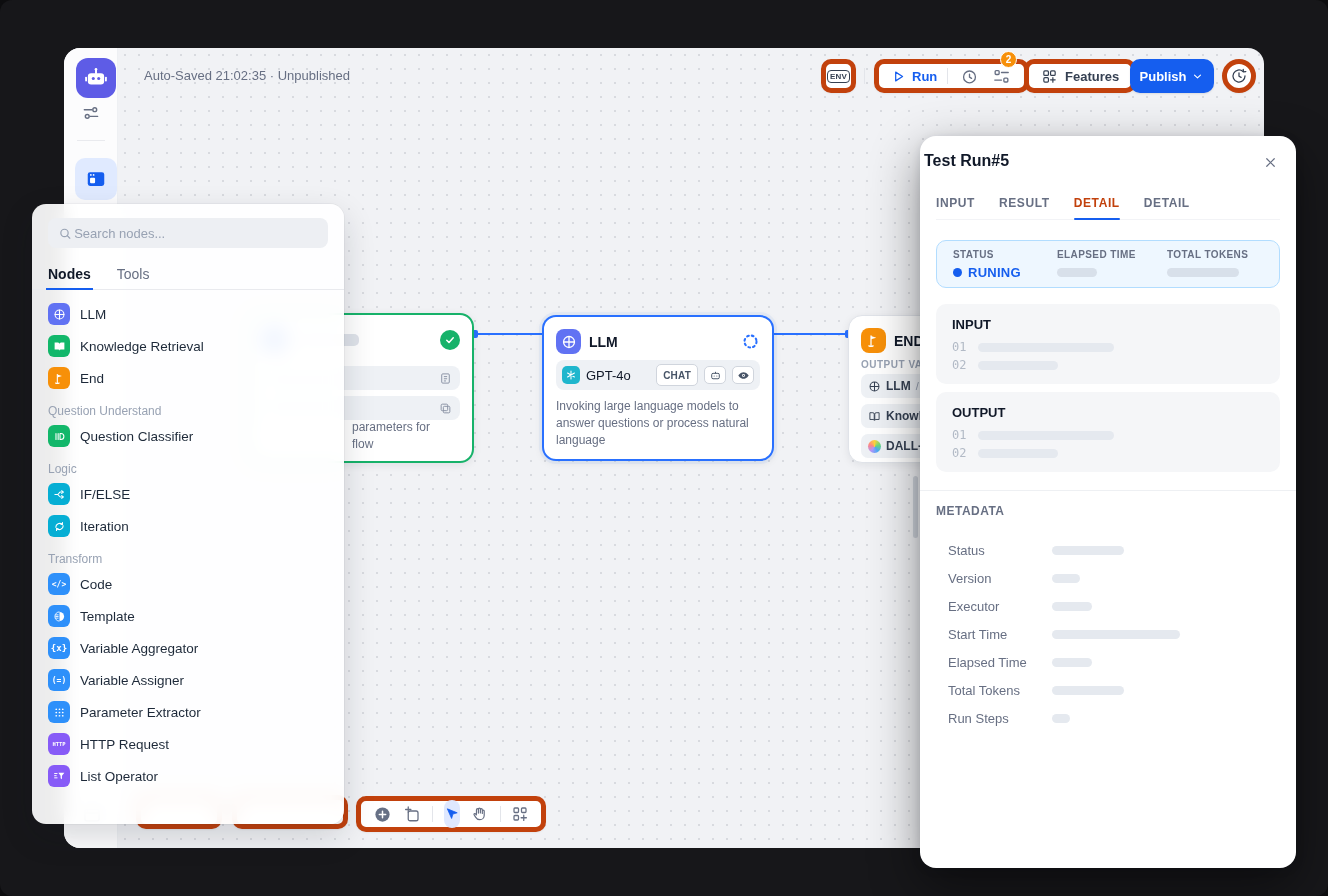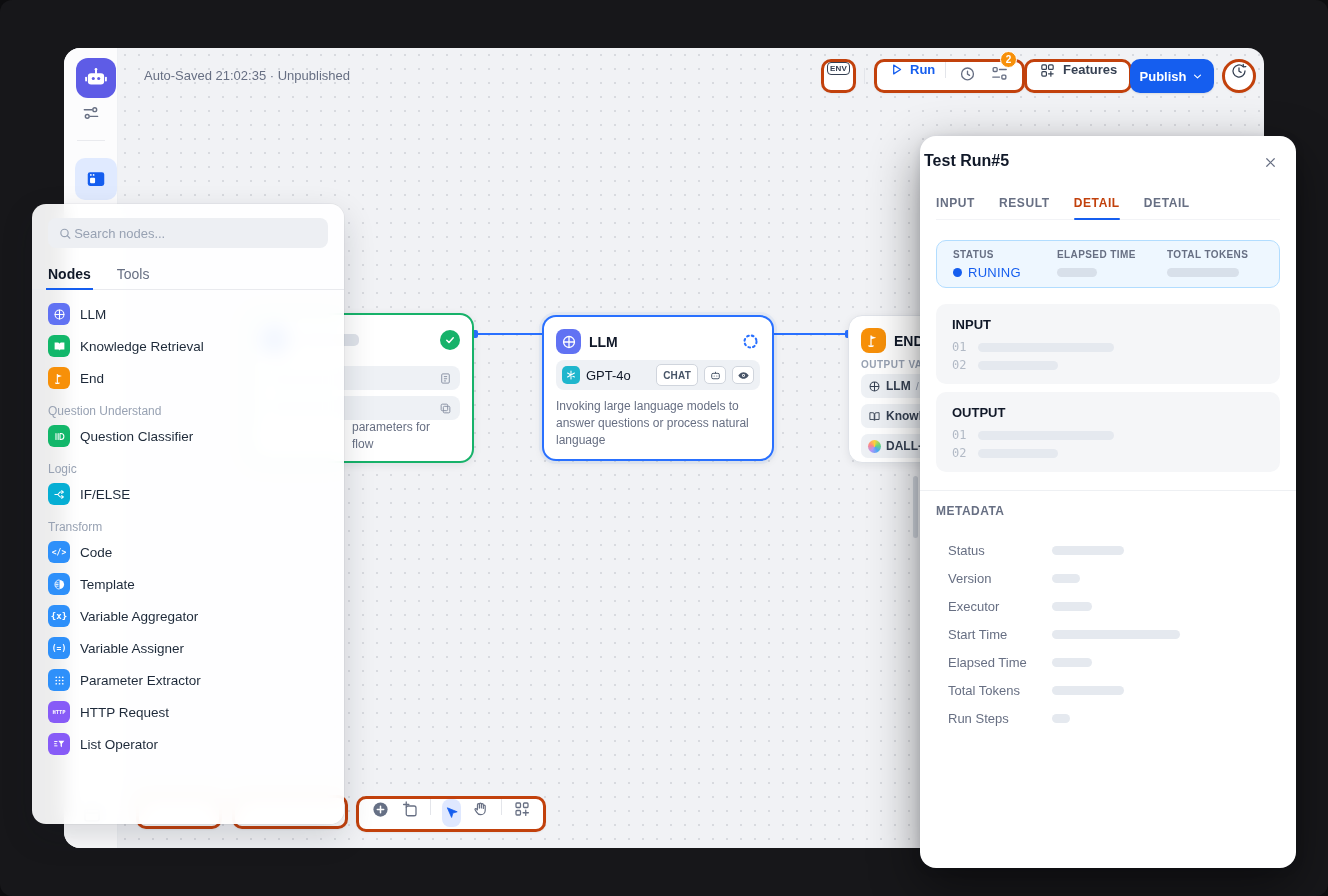--- a/index.html
+++ b/index.html
@@ -7,22 +7,22 @@
   #stage{position:relative;width:1328px;height:896px;background:#17171a;border-radius:12px;overflow:hidden;
          font-family:"Liberation Sans",sans-serif;-webkit-font-smoothing:antialiased;}
   .abs{position:absolute;}
   
   #win{left:64px;top:48px;width:1200px;height:800px;border-radius:16px;background:#f1f2f5;overflow:hidden;}
   #dots{left:54px;top:0;right:0;bottom:0;
         background-image:radial-gradient(#d8dadf 1.1px,transparent 1.1px);background-size:14px 14px;}
   #strip{left:0;top:0;width:54px;height:800px;background:#fcfcfd;border-right:1px solid #eef0f3;}
   .iconbtn{display:flex;align-items:center;justify-content:center;cursor:pointer;}
   
-  .pill{background:#fff;border:3px solid #c2410c;border-radius:10px;box-shadow:0 1px 2px rgba(16,24,40,.05);
-        display:flex;align-items:flex-start;}
+  .pill{background:#fff;border:5px solid #c2410c;border-radius:10px;box-shadow:0 1px 2px rgba(16,24,40,.05);
+        display:flex;align-items:center;}
   .muted{color:#676f83;}
   
   .node{background:#fff;border-radius:14px;box-shadow:0 2px 8px rgba(16,24,40,.08);}
   .sk{background:#e5e9ef;border-radius:5px;height:9px;}
   .node-head{display:flex;align-items:center;gap:8px;padding:12px 12px 8px 12px;}
   .nico{width:25px;height:25px;border-radius:8px;display:flex;align-items:center;justify-content:center;flex:0 0 auto;}
   .ntitle{font-size:14px;font-weight:700;color:#101828;}
   .ndesc{font-size:12px;line-height:1.42;color:#676f83;padding:4px 12px 12px 12px;}
   .fieldrow{background:#eef1f5;border-radius:8px;height:24px;margin:6px 12px 0 12px;display:flex;align-items:center;justify-content:flex-end;padding:0 8px;color:#8b93a5;}
   .badge-pill{border:1px solid #d0d5dd;background:#fff;border-radius:5px;height:18px;display:flex;align-items:center;justify-content:center;color:#475467;}
@@ -380,20 +380,32 @@
           <span class="nd-ico" style="background: rgb(6, 174, 212);">
             <span>
               <svg width="13" height="13" viewBox="0 0 24 24" fill="none" stroke="#fff" stroke-width="2" stroke-linecap="round" stroke-linejoin="round">
                 <path d="M3.5 12H8c3 0 3-4.5 6-4.5h4.5M8 12c3 0 3 4.5 6 4.5h4.5"></path>
                 <path d="M16 5l3 2.5L16 10M16 14l3 2.5-3 2.5"></path>
               </svg>
             </span>
           </span>
           <span class="nd-label">IF/ELSE</span>
         </div>
+        <div class="nd-item">
+          <span class="nd-ico" style="background: rgb(6, 174, 212);">
+            <span>
+              <svg width="13" height="13" viewBox="0 0 24 24" fill="none" stroke="#fff" stroke-width="2" stroke-linecap="round" stroke-linejoin="round">
+                <path d="M5.2 13.5a7 7 0 0 1 12-5"></path>
+                <path d="M18.8 10.5a7 7 0 0 1-12 5"></path>
+                <path d="M17.5 4.5l-.3 4-3.6-1.7M6.5 19.5l.3-4 3.6 1.7"></path>
+              </svg>
+            </span>
+          </span>
+          <span class="nd-label">Iteration</span>
+        </div>
         <div class="nd-section">Transform</div>
         <div class="nd-item">
           <span class="nd-ico" style="background: rgb(46, 144, 250);">
             <span class="tico" style="font-size: 8px;">&lt;/&gt;</span>
           </span>
           <span class="nd-label">Code</span>
         </div>
         <div class="nd-item">
           <span class="nd-ico" style="background: rgb(46, 144, 250);">
             <span>
@@ -468,21 +480,21 @@
         <div class="rtab">RESULT</div>
         <div class="rtab active">DETAIL</div>
         <div class="rtab">DETAIL</div>
       </div>
 
     <div class="card" style="top:104px;height:48px;background:#eef7ff;border:1.5px solid #b2ddff;display:flex;padding:8px 0 0 16px;">
       <div style="width:104px;">
         <div class="collabel">STATUS</div>
         <div style="display:flex;align-items:center;gap:6px;margin-top:5px;">
           <span style="width:9px;height:9px;border-radius:50%;background:#155eef;display:inline-block;"></span>
-          <span style="font-size:13px;font-weight:400;color:#155eef;letter-spacing:.02em;">RUNING</span>
+          <span style="font-size:13px;font-weight:700;color:#155eef;letter-spacing:.02em;">RUNING</span>
         </div>
       </div>
       <div style="width:110px;">
         <div class="collabel">ELAPSED TIME</div>
         <div class="sk" style="width:40px;margin-top:8px;background:#d8e0ea;"></div>
       </div>
       <div>
         <div class="collabel">TOTAL TOKENS</div>
         <div class="sk" style="width:72px;margin-top:8px;background:#d8e0ea;"></div>
       </div>

